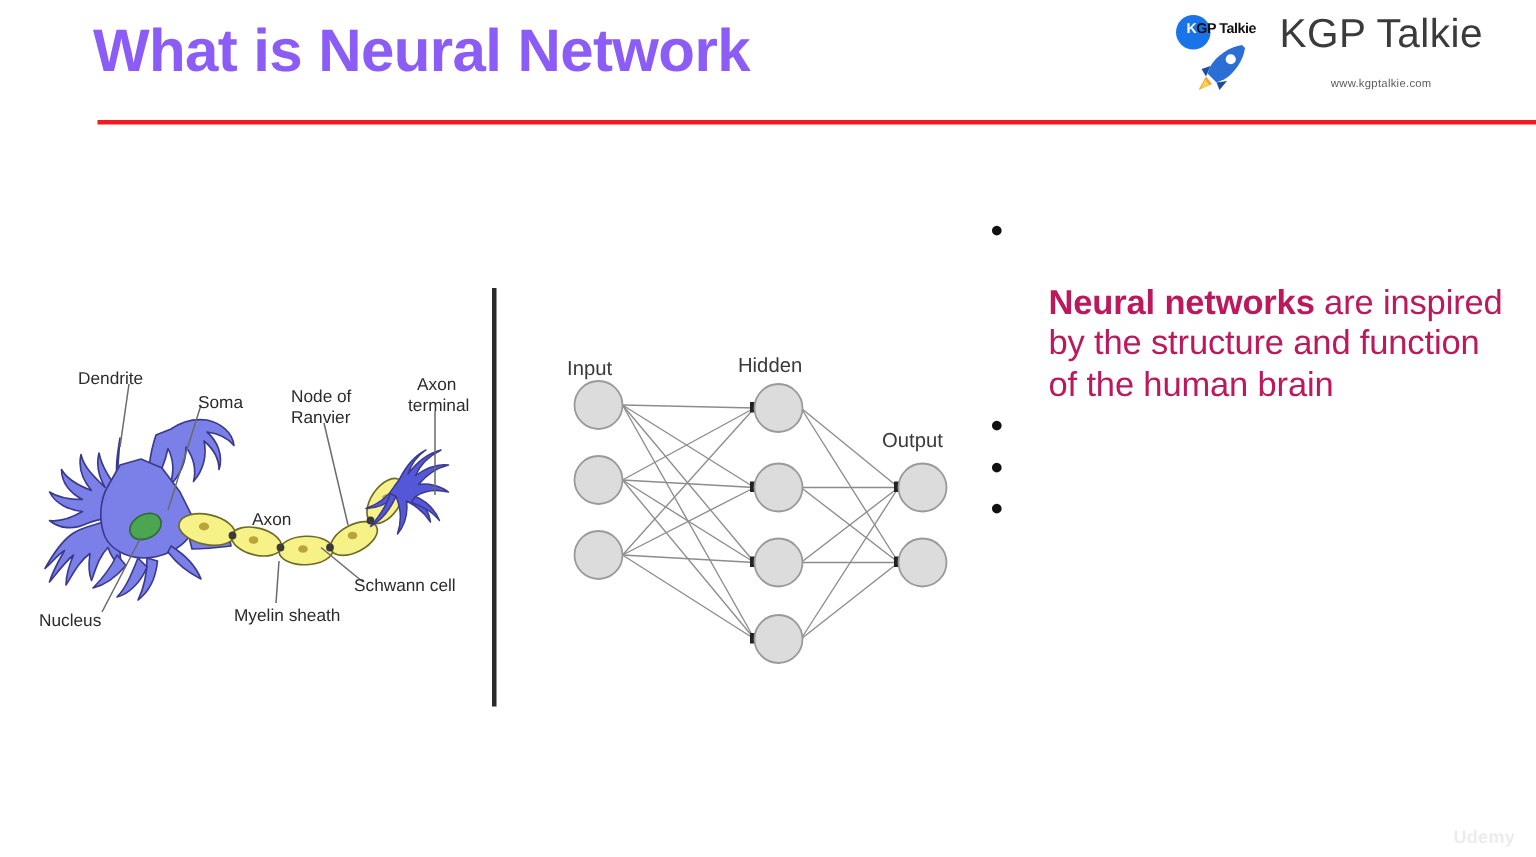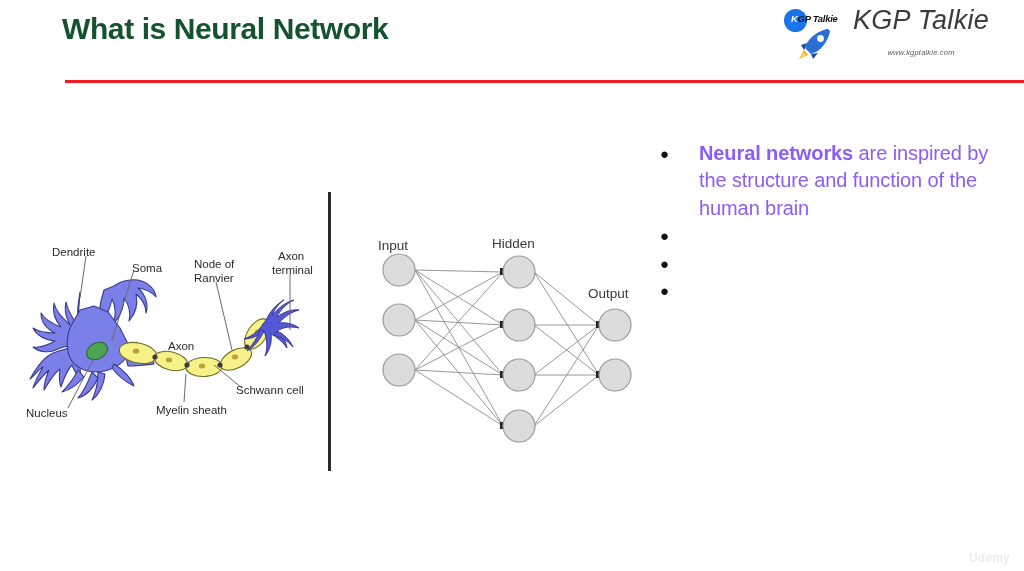--- a/index.html
+++ b/index.html
@@ -8,39 +8,39 @@
     background:#ffffff;
     font-family:"Liberation Sans", sans-serif;
     position:relative;
     overflow:hidden;
   }
 
   
   .slide-title {
     position:absolute;
     left:62px; top:12px;
-    font-size:30px;
+    font-size:40px;
     font-weight:bold;
-    color:#14532d;
+    color:#8b5cf6;
     letter-spacing:-0.4px;
     white-space:nowrap;
   }
   .title-rule {
     position:absolute;
     left:65px; top:80px;
     width:959px; height:3px;
     background:#F01B22;
   }
 
   
   .logo-block {
     position:absolute;
     left:782px; top:6px;
     width:236px; height:56px;
-    display:flex; align-items:flex-start;font-style:italic;
+    display:flex; align-items:center;
   }
   .logo-mark {
     position:relative;
     width:62px; height:54px;
     flex:0 0 62px;
   }
   .logo-badge {
     position:absolute;
     left:2px; top:3px;
     width:46px; height:23px;
@@ -125,24 +125,25 @@
   .bullet-dot {
     flex:0 0 44px;
     font-size:15px;
     line-height:27.4px;
     color:#111;
     text-align:left;
     padding-left:5px;
   }
   .bullet-text {
     flex:1;
-    font-size:20px;
+    font-size:23px;
     line-height:27.4px;
-    color:#8b5cf6;
+    color:#be185d;
     letter-spacing:-0.1px;
+    margin-top:48px;
   }
   .bullet-text b { font-weight:bold; }
 
   
   .watermark {
     position:absolute;
     right:14px; bottom:6px;
     font-size:12px;
     font-weight:bold;
     color:#ececec;

